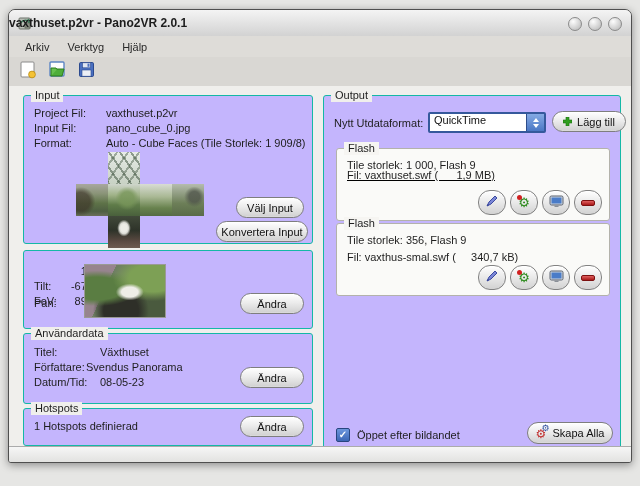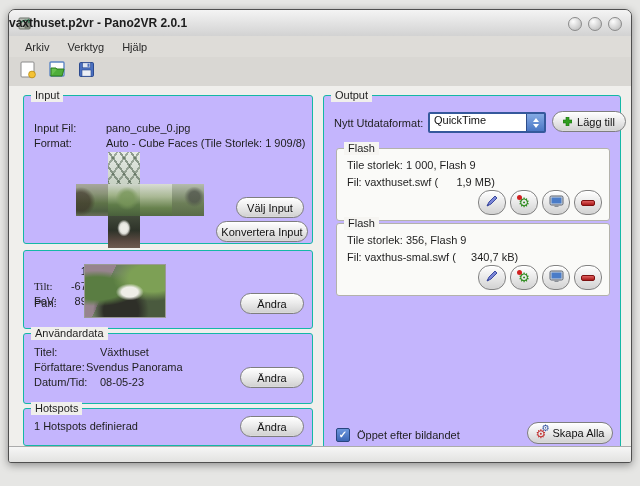--- a/index.html
+++ b/index.html
@@ -106,20 +106,24 @@
           <rect x="5" y="10" width="9" height="6.2" fill="#eceff5" stroke="#2c4a8e" stroke-width=".6"></rect>
         </svg>
       </span>
     </div>
   </div>
 
   <div class="content"></div>
 
   <div class="group" style="left:14px;top:85px;width:288px;height:147px;">
     <span class="legend">Input</span>
+    <div class="frow" style="top:11px;">
+      <span class="lbl" style="width:72px;">Project Fil:</span>
+      <span class="val">vaxthuset.p2vr</span>
+    </div>
     <div class="frow" style="top:26px;">
       <span class="lbl" style="width:72px;">Input Fil:</span>
       <span class="val">pano_cube_0.jpg</span>
     </div>
     <div class="frow" style="top:41px;">
       <span class="lbl" style="width:72px;">Format:</span>
       <span class="val">Auto - Cube Faces (Tile Storlek: 1 909/8)</span>
     </div>
     <div class="cube">
       <div class="face f-top"></div>
@@ -136,21 +140,21 @@
       <span>Konvertera Input</span>
     </div>
   </div>
 
   <div class="group" style="left:14px;top:240px;width:288px;height:77px;">
     <div class="frow" style="top:14px;">
       <span class="lbl" style="width:30px;margin-top:32px;">Pan:</span>
       <span class="val" style="width:32px;text-align:right;">1,0</span>
     </div>
     <div class="frow" style="top:29px;">
-      <span class="lbl" style="width:30px;font-family:Liberation Serif, serif;">Tilt:</span>
+      <span class="lbl" style="width:30px;">Tilt:</span>
       <span class="val" style="width:32px;text-align:right;">-67,5</span>
     </div>
     <div class="frow" style="top:44px;">
       <span class="lbl" style="width:30px;">FoV:</span>
       <span class="val" style="width:32px;text-align:right;">89,0</span>
     </div>
     <div class="thumb"></div>
     <div class="btn" style="right:8px;top:42px;width:64px;">
       <span>Ändra</span>
     </div>
@@ -205,21 +209,21 @@
           </svg>
       </span>
       <span>Lägg till</span>
     </div>
 
     <div class="subgroup" style="left:12px;top:52px;width:272px;height:71px;">
       <span class="legend">Flash</span>
       <div class="frow" style="top:10px;">
         <span class="val">Tile storlek: 1 000, Flash 9</span>
       </div>
-      <div class="frow" style="top:27px;">
+      <div class="frow" style="top:20px;text-decoration:underline;">
         <span class="val pre">Fil: vaxthuset.swf (      1,9 MB)</span>
       </div>
       <div class="iconrow">
         <div class="iconbtn">
           <span>
             <svg width="14" height="14" viewBox="0 0 14 14">
                 <path d="M2 12 L4 8 L10 2 L12 4 L6 10 Z" fill="#7a86d6" stroke="#3c4aa0" stroke-width="1"></path>
                 <path d="M2 12 L4 11 L3 10 Z" fill="#2c3a90"></path>
               </svg>
           </span>

